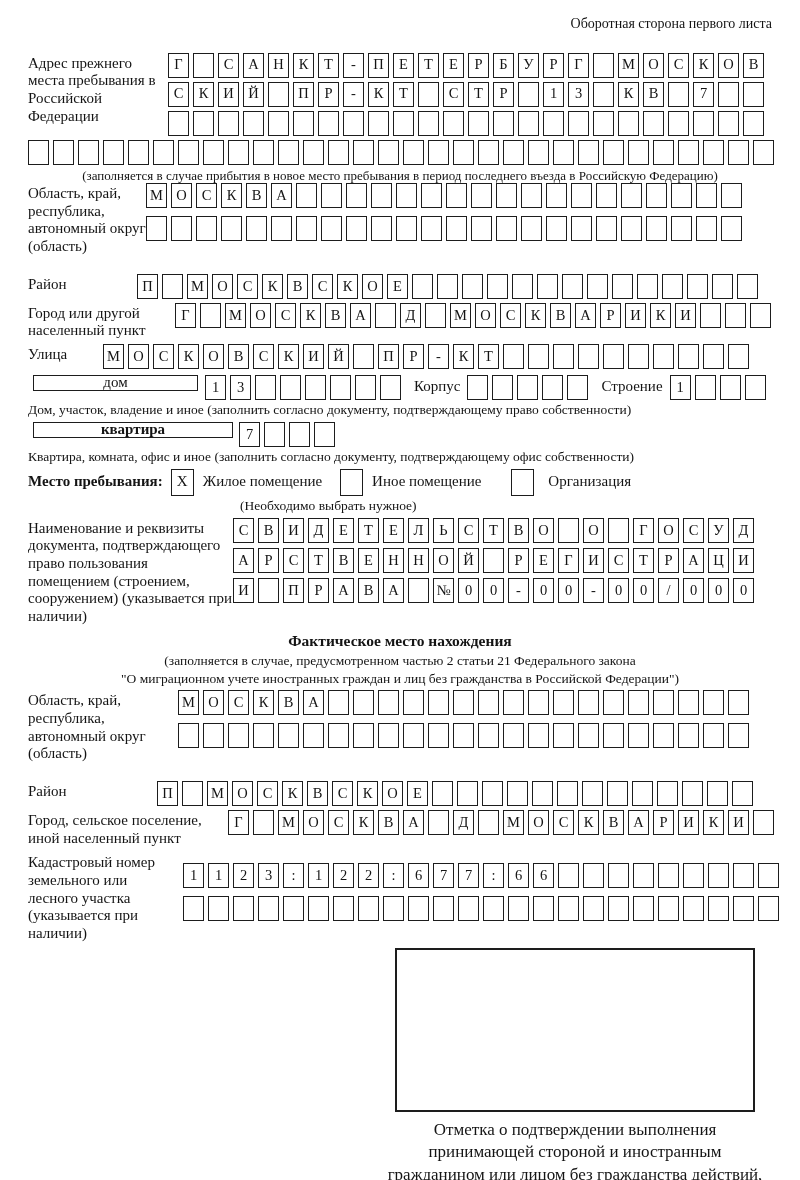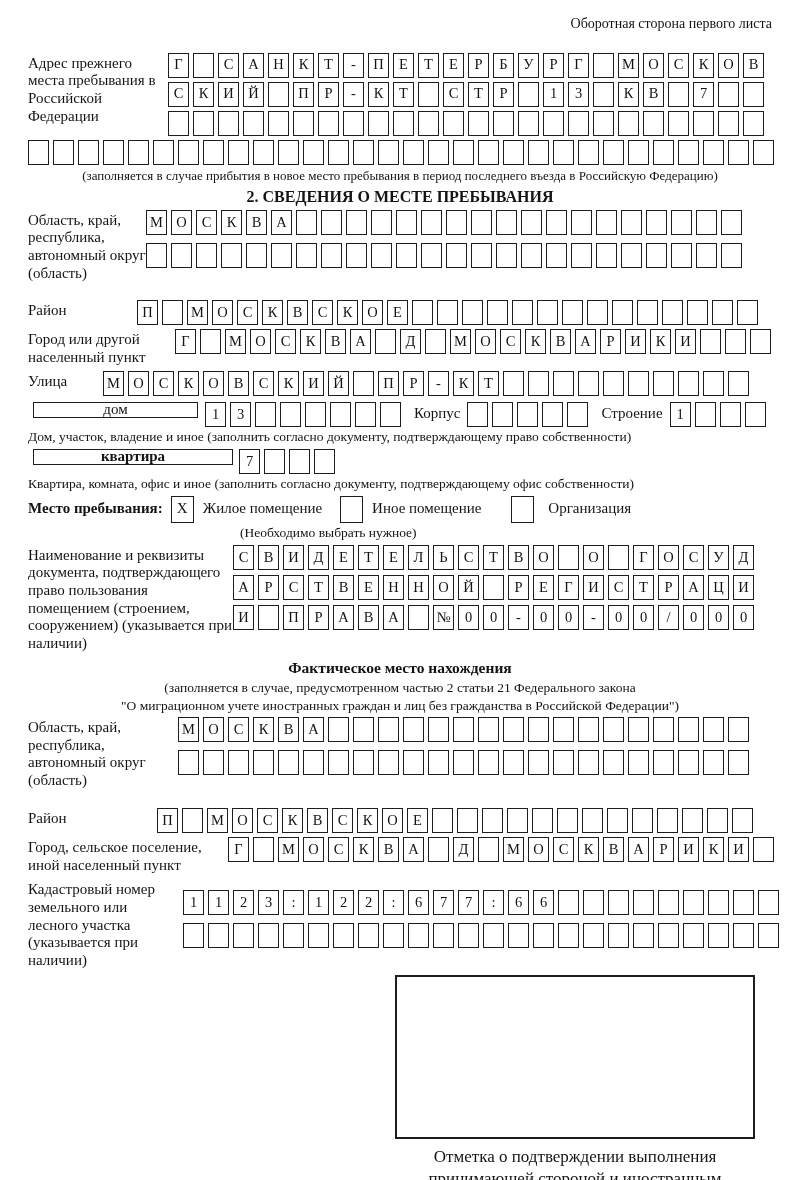--- a/index.html
+++ b/index.html
@@ -170,21 +170,20 @@
       <div class="cell"></div>
       <div class="cell"></div>
       <div class="cell"></div>
       <div class="cell"></div>
       <div class="cell"></div>
       <div class="cell"></div>
       <div class="cell"></div>
     </div>
   <div class="note">(заполняется в случае прибытия в новое место пребывания в период последнего въезда в Российскую Федерацию)</div>
 
-  <div class="h2">2. СВЕДЕНИЯ О МЕСТЕ ПРЕБЫВАНИЯ</div>
 
   <div class="frow">
     <div class="lbl w118">Область, край, республика, автономный округ (область)</div>
     <div class="rows g8">
       <div class="cellrow">
           <div class="cell">М</div>
           <div class="cell">О</div>
           <div class="cell">С</div>
           <div class="cell">К</div>
           <div class="cell">В</div>

